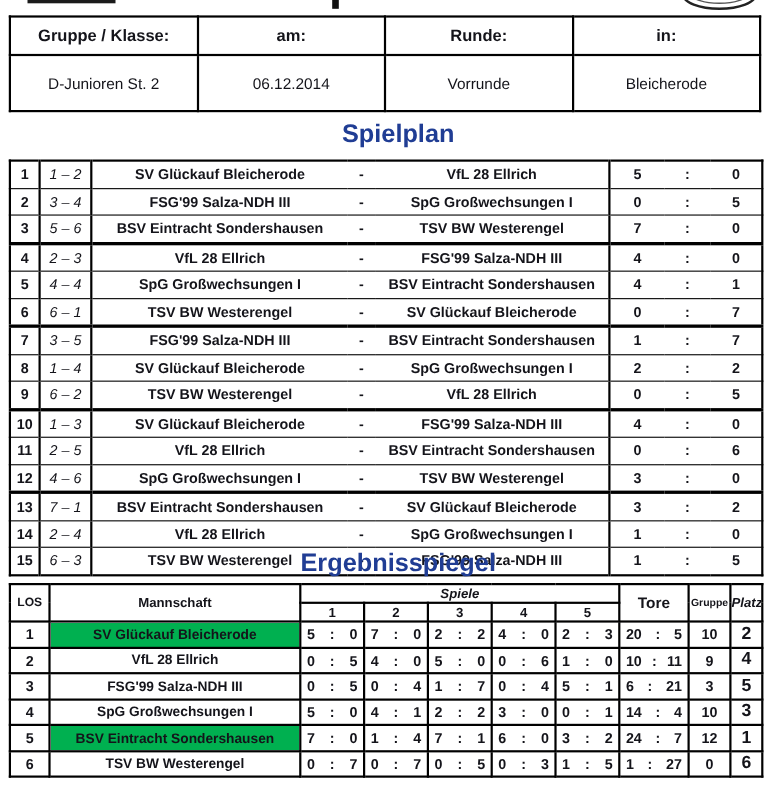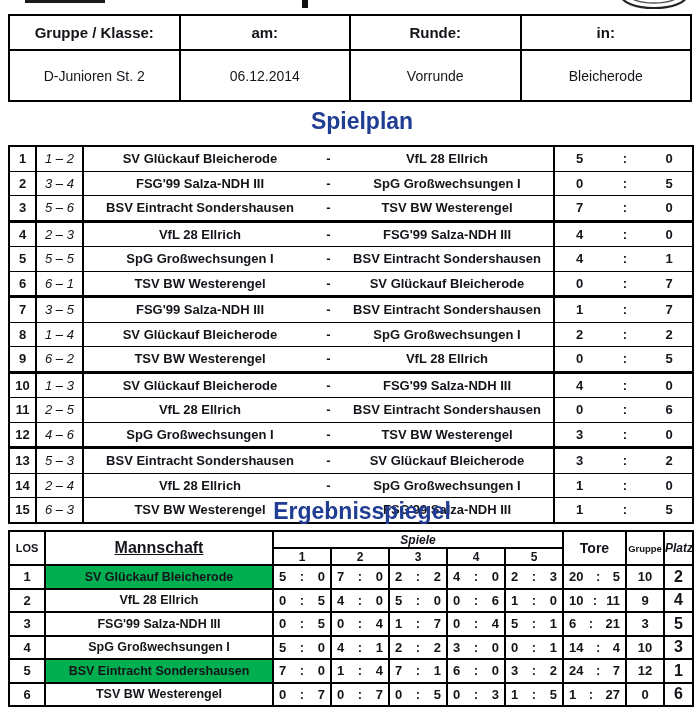--- a/index.html
+++ b/index.html
@@ -35,21 +35,21 @@
   .sp-table .c-sh{border-left:2px solid #000;}
 
   
   .eg-table{position:absolute;left:8px;top:530px;width:684px;border-collapse:collapse;table-layout:fixed;
             font-weight:bold;}
   .eg-table{border:2.5px solid #000;}
   .eg-table td,.eg-table th{border:2px solid #000;text-align:center;vertical-align:middle;
                             overflow:hidden;white-space:nowrap;padding:0;}
   .eg-table th{font-weight:bold;}
   .h-los{font-size:11px;}
-  .h-mann{font-size:16px;text-decoration:underline;}
+  .h-mann{font-size:12px;}
   .h-spiele{font-size:12px;height:15px;font-style:italic;}
   .h-num{font-size:12px;height:15px;}
   .h-tore{font-size:14px;}
   .h-punkte{font-size:9.5px;}
   .h-platz{font-size:12px;font-style:italic;}
   .eg-table td{height:21.5px;font-size:13px;}
   .eg-table .team{font-size:12.5px;}
   .eg-table .team.hl{background:var(--highlight,#00B050);}
   .eg-table .platz{font-size:16px;}
   .sc3{display:flex;justify-content:space-between;align-items:center;padding:0 5px;}
@@ -140,21 +140,21 @@
           <td class="c-pair">2 – 3</td>
           <td>VfL 28 Ellrich</td>
           <td>-</td>
           <td>FSG'99 Salza-NDH III</td>
           <td class="c-sh">4</td>
           <td>:</td>
           <td>0</td>
         </tr>
     <tr>
           <td class="c-nr">5</td>
-          <td class="c-pair">5 – 5</td>
+          <td class="c-pair">4 – 4</td>
           <td>SpG Großwechsungen I</td>
           <td>-</td>
           <td>BSV Eintracht Sondershausen</td>
           <td class="c-sh">4</td>
           <td>:</td>
           <td>1</td>
         </tr>
     <tr class="group-end">
           <td class="c-nr">6</td>
           <td class="c-pair">6 – 1</td>
@@ -220,21 +220,21 @@
           <td class="c-pair">4 – 6</td>
           <td>SpG Großwechsungen I</td>
           <td>-</td>
           <td>TSV BW Westerengel</td>
           <td class="c-sh">3</td>
           <td>:</td>
           <td>0</td>
         </tr>
     <tr>
           <td class="c-nr">13</td>
-          <td class="c-pair">5 – 3</td>
+          <td class="c-pair">7 – 1</td>
           <td>BSV Eintracht Sondershausen</td>
           <td>-</td>
           <td>SV Glückauf Bleicherode</td>
           <td class="c-sh">3</td>
           <td>:</td>
           <td>2</td>
         </tr>
     <tr>
           <td class="c-nr">14</td>
           <td class="c-pair">2 – 4</td>

